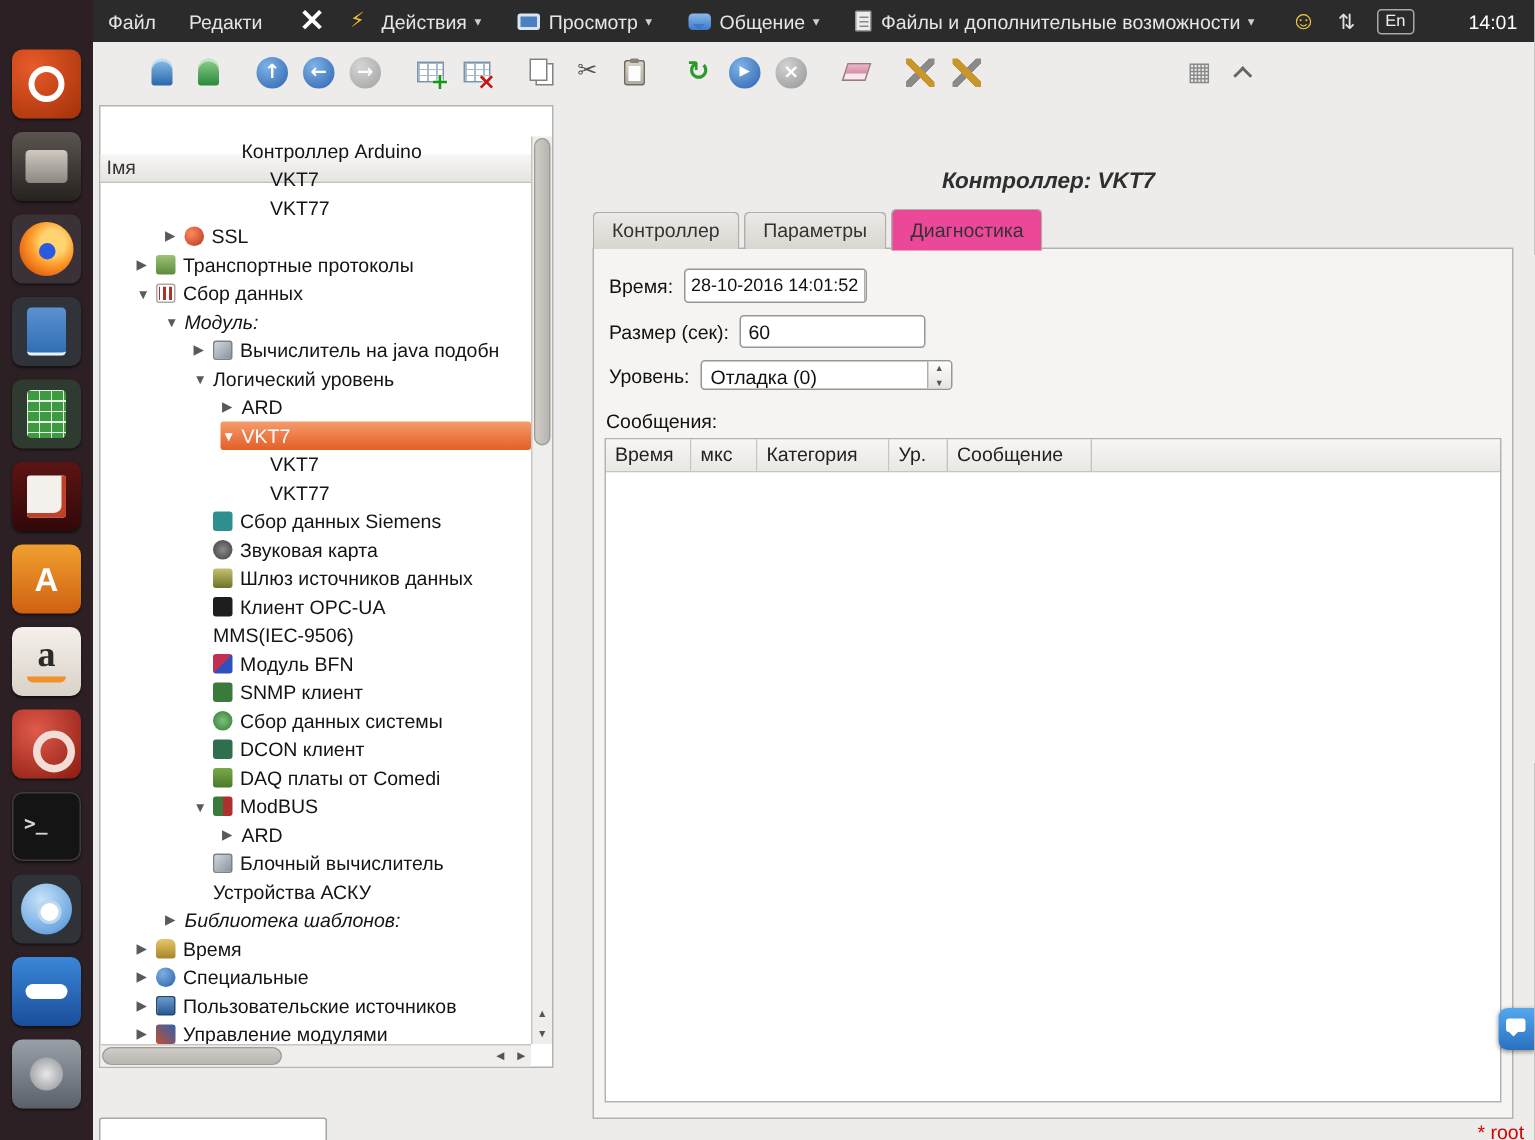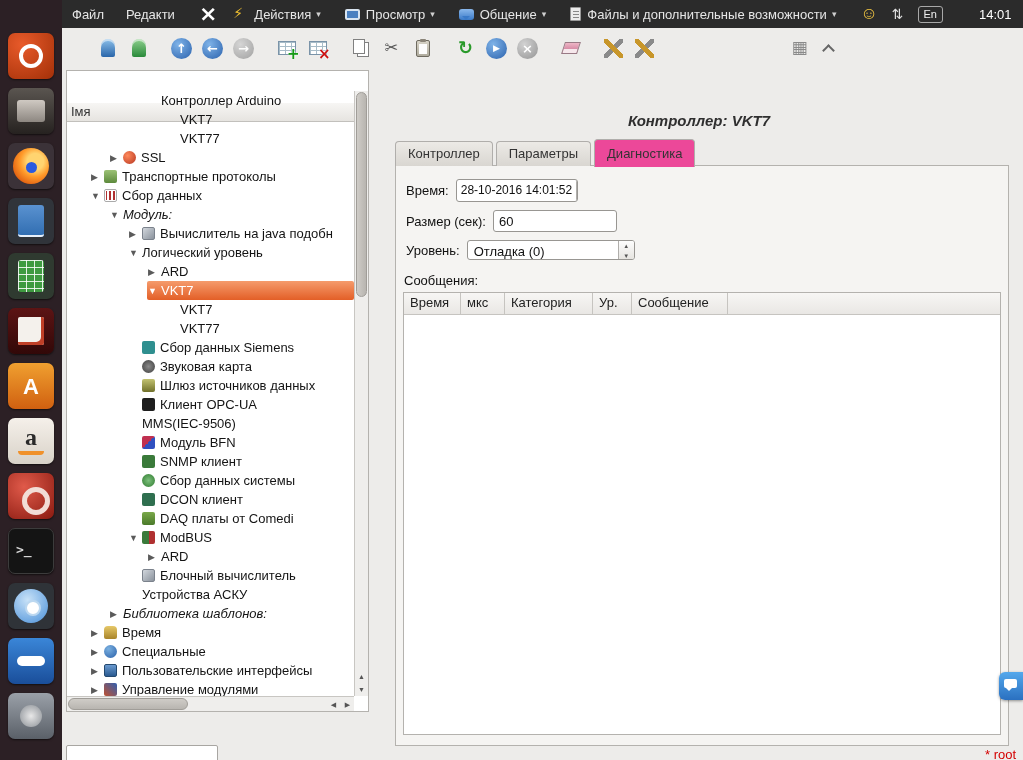--- a/index.html
+++ b/index.html
@@ -513,21 +513,21 @@
               <span class="tarrow">▶</span>
               <span class="ticon i-special"></span>
               <span class="tlabel">Специальные</span>
             </div>
           </div>
           <div class="trow">
             <span class="tindent" style="width: 23px;"></span>
             <div class="tcontent">
               <span class="tarrow">▶</span>
               <span class="ticon i-ui"></span>
-              <span class="tlabel">Пользовательские интерфейсы</span>
+              <span class="tlabel">Пользовательские источников</span>
             </div>
           </div>
           <div class="trow">
             <span class="tindent" style="width: 23px;"></span>
             <div class="tcontent">
               <span class="tarrow">▶</span>
               <span class="ticon i-modsched"></span>
               <span class="tlabel">Управление модулями</span>
             </div>
           </div>

